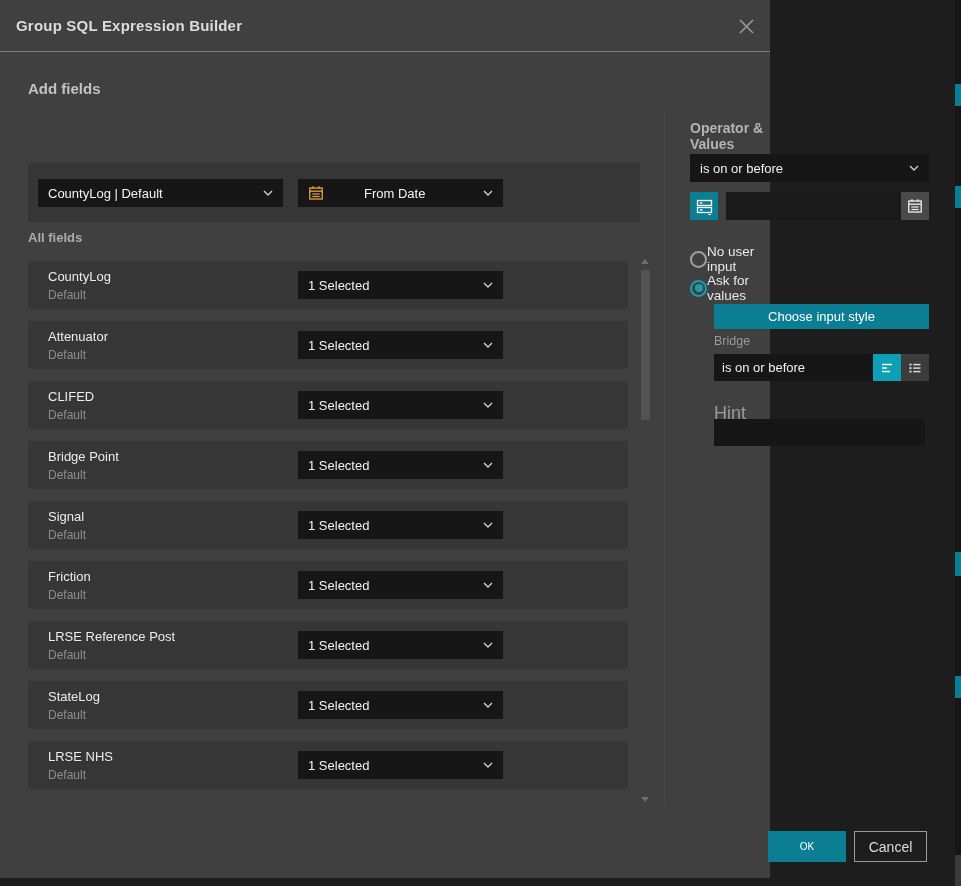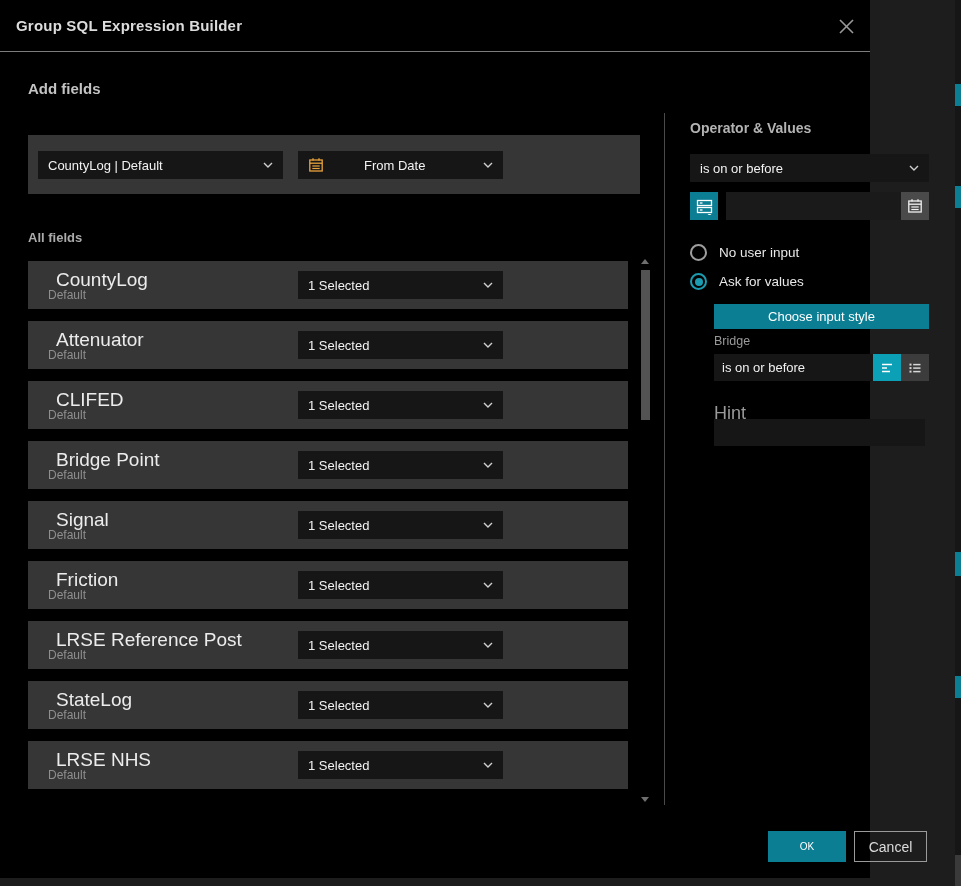--- a/index.html
+++ b/index.html
@@ -4,22 +4,22 @@
 <style>
   * { margin:0; padding:0; box-sizing:border-box; }
   html,body { width:961px; height:886px; }
   body {
     position:relative;
     background:#1d1d1d;
     font-family:"Liberation Sans", sans-serif;
     overflow:hidden;
   }
   .dialog {
-    position:absolute; left:0; top:0; width:870px; height:878px;
-    background:#000000;
+    position:absolute; left:0; top:0; width:770px; height:878px;
+    background:#404040;
   }
   
   .header {
     position:absolute; left:0; top:0; right:0; height:52px;
     border-bottom:1px solid #7c7c7c;
   }
   .title {
     position:absolute; left:16px; top:0; line-height:52px;
     font-size:15px; font-weight:700; color:#dcdcdc; letter-spacing:.2px;
   }
@@ -34,31 +34,31 @@
   
   .select {
     display:flex; align-items:center; gap:8px;
     background:#161616; color:#f2f2f2; font-size:13px;
     padding:0 10px; height:28px; cursor:pointer;
   }
   .select .sel-text { white-space:nowrap; overflow:hidden; }
   .select .chev { margin-left:auto; flex:0 0 auto; display:flex; }
   
   .main-panel {
-    position:absolute; left:28px; top:135px; width:612px; height:59px;
+    position:absolute; left:28px; top:163px; width:612px; height:59px;
     background:#363636;
   }
   .sel-source { position:absolute; left:10px; top:16px; width:245px; }
   .sel-field  { position:absolute; left:270px; top:16px; width:205px;gap:40px; }
   
   .fields-list { position:absolute; left:28px; top:261px; width:600px; }
   .field-row {
     position:relative; height:48px; margin-bottom:12px; background:#363636;
   }
-  .f-name { position:absolute; left:28px; top:8px;  font-size:19px; color:#ececec; }
+  .f-name { position:absolute; left:20px; top:8px;  font-size:13px; color:#ececec; }
   .f-sub  { position:absolute; left:20px; top:27px; font-size:12px; color:#8f8f8f; }
   .field-row .select { position:absolute; left:270px; top:10px; width:205px; }
   
   .scrollbar {
     position:absolute; left:641px; top:257px; width:9px; height:547px;
   }
   .sb-arrow { position:absolute; left:0; width:0; height:0; border-left:4.5px solid transparent; border-right:4.5px solid transparent; }
   .sb-up    { top:2px;    border-bottom:5px solid #6e6e6e; }
   .sb-down  { bottom:2px; border-top:5px solid #6e6e6e; }
   .sb-thumb { position:absolute; left:0; top:13px; width:9px; height:150px; background:#535353; }
@@ -74,21 +74,21 @@
   }
   .value-input {
     flex:1; height:28px; background:#1a1a1a; border:none; outline:none;
     color:#f0f0f0; font-size:13px; padding:0 8px; font-family:inherit; min-width:0;
   }
   .cal-btn {
     width:28px; height:28px; background:#4a4a4a; flex:0 0 auto;
     display:flex; align-items:center; justify-content:center; cursor:pointer;
   }
   
-  .radio-row { position:absolute; left:690px; display:flex; align-items:center; gap:12px; cursor:pointer; }
+  .radio-row { position:absolute; left:690px; display:flex; align-items:center; gap:0; cursor:pointer; }
   .radio-no  { top:244px; }
   .radio-ask { top:273px; }
   .radio {
     width:17px; height:17px; border-radius:50%;
     border:2px solid #9e9e9e; position:relative; flex:0 0 auto;
   }
   .radio.checked { border-color:#1b9cb1; }
   .radio.checked::after {
     content:''; position:absolute; inset:2.5px; border-radius:50%; background:#1b9cb1;
   }

